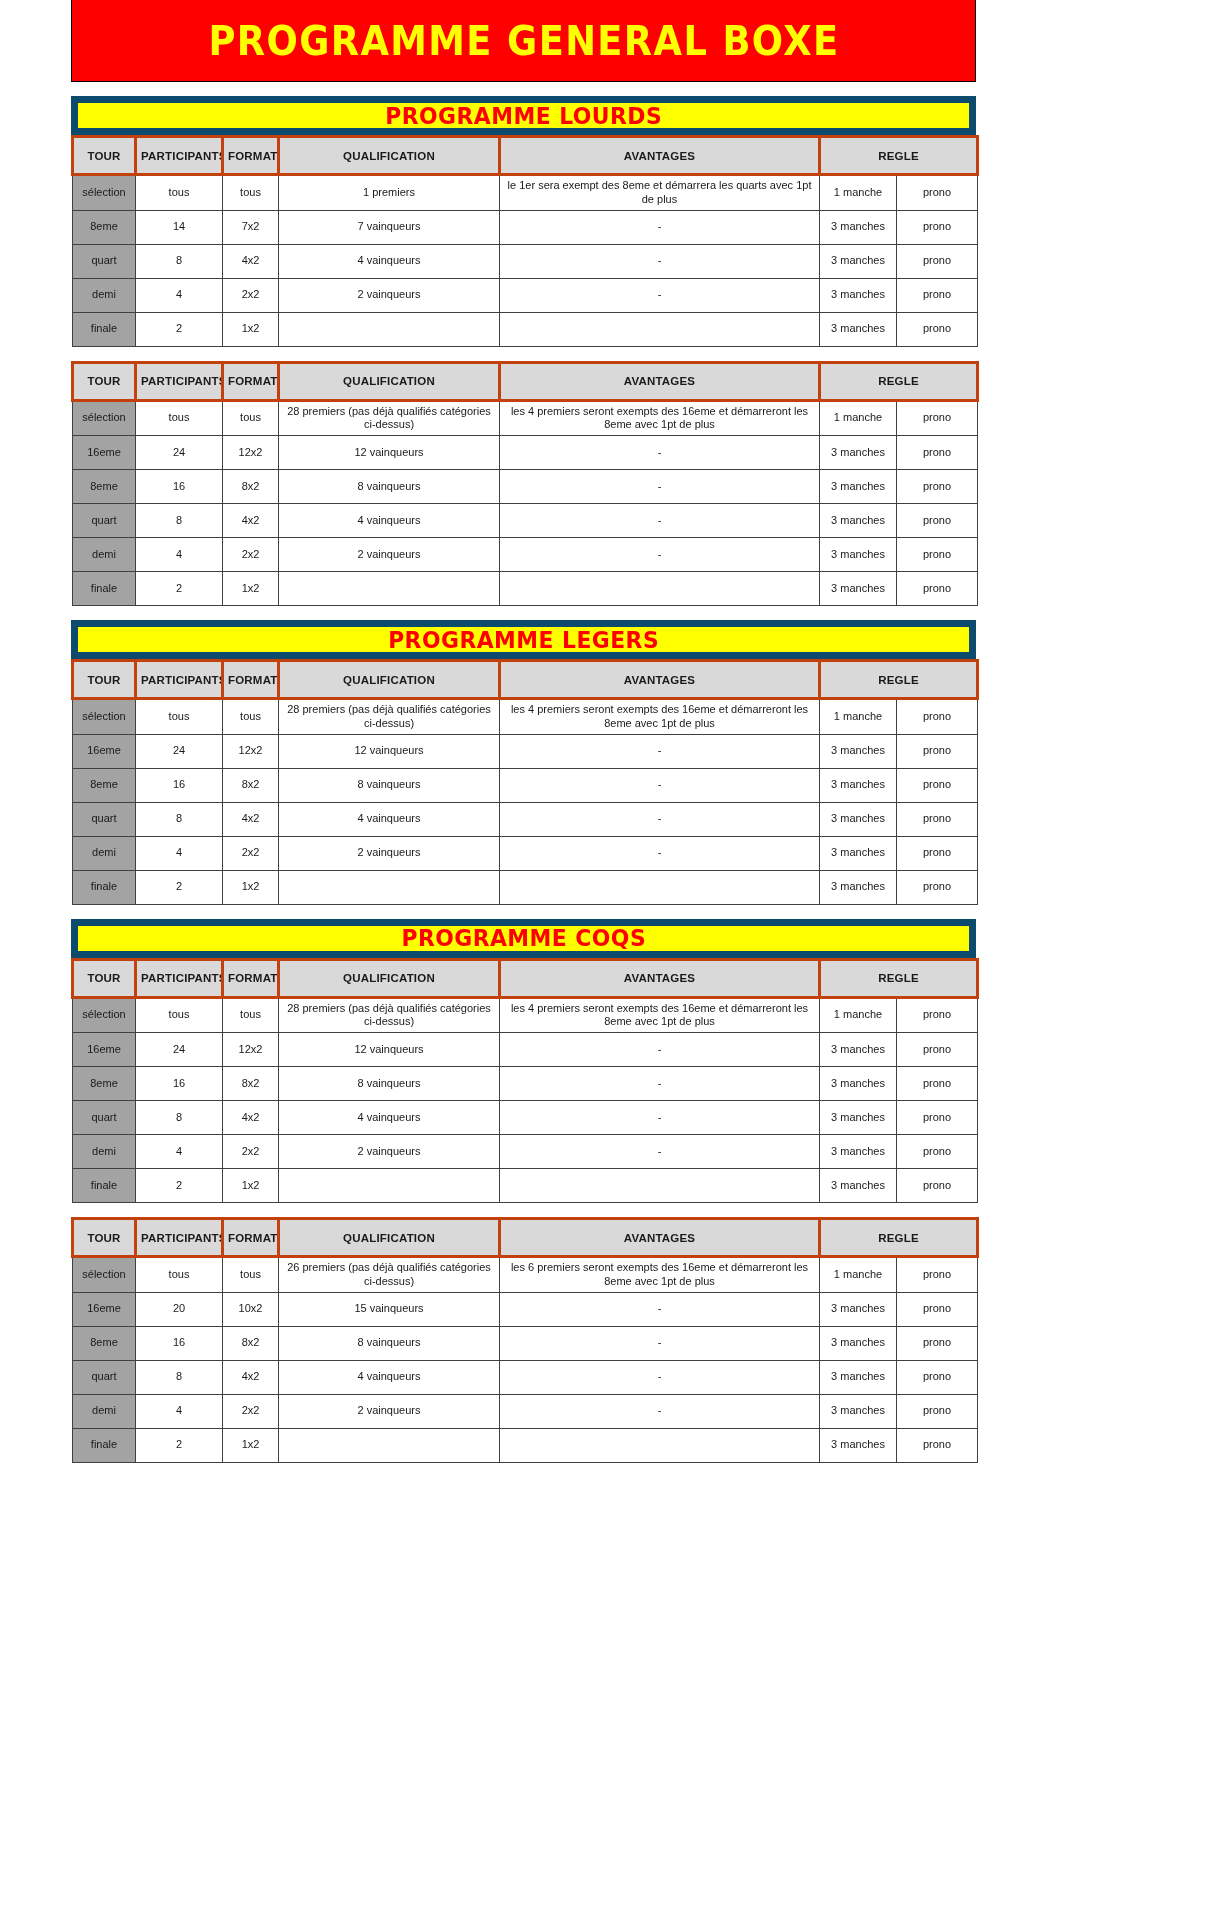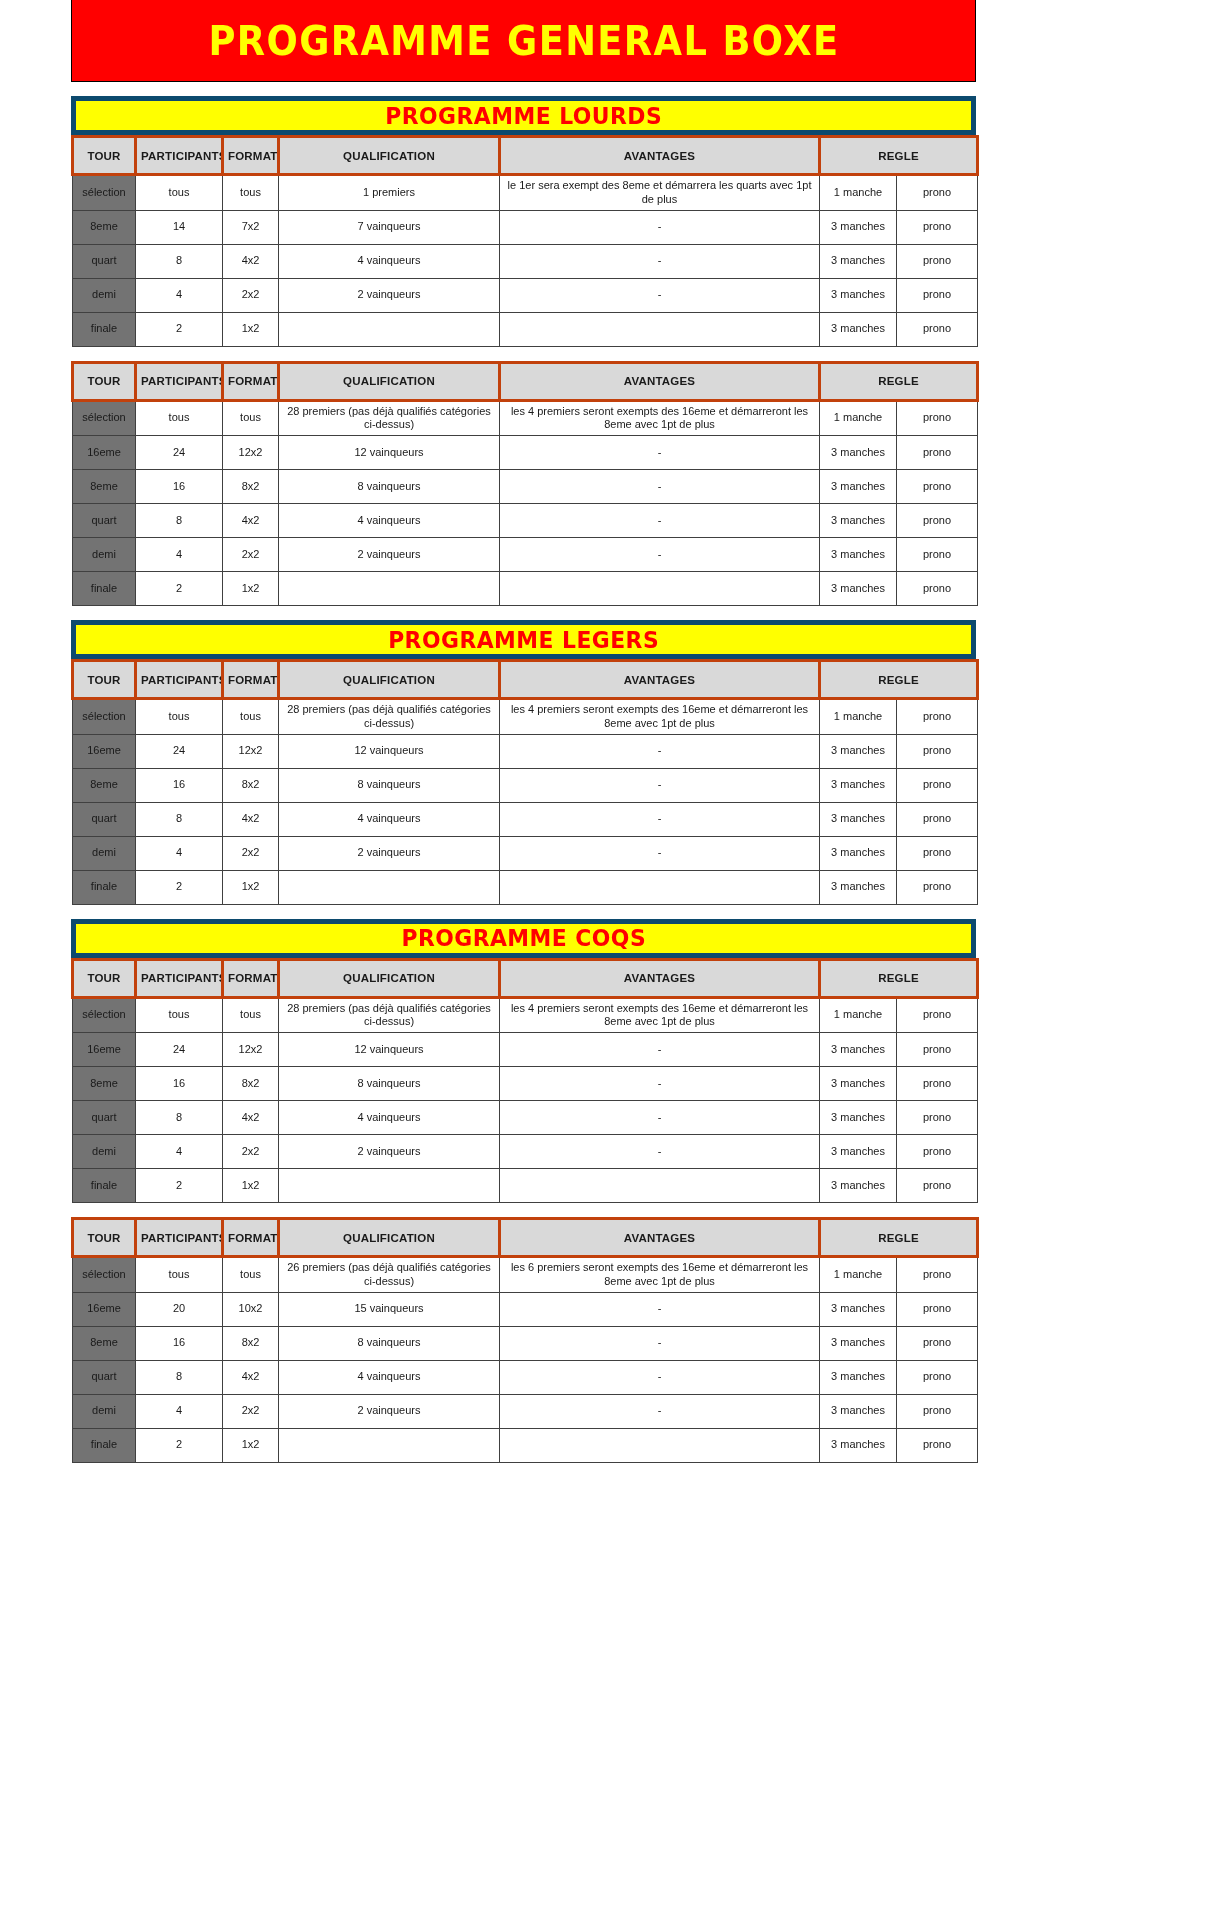--- a/index.html
+++ b/index.html
@@ -52,21 +52,21 @@
     height: 14px;
     background: #ffffff;
   }
 
   
   .section {
     margin-top: 0px;
   }
   .section-title-band {
     background: #FFFF00;
-    border: 5px solid #0c4a6e;
+    border: 7px solid #0c4a6e;
     height: 39px;
     display: flex;
     align-items: center;
     justify-content: center;
     box-sizing: border-box;
   }
   .section-title {
     color: #FF0000;
     font-family: "DejaVu Sans", sans-serif;
     font-size: 23px;
@@ -99,21 +99,21 @@
     height: 38px;
     border: 3px solid #c2410c;
     letter-spacing: 0.2px;
   }
   table.prog tbody td {
     font-size: 11px;
     height: 34px;
     line-height: 1.25;
   }
   td.tour-cell {
-    background: #737373;
+    background: #a3a3a3;
     font-size: 11px;
   }
   tr.tall td { height: 40px; }
 
   
   col.c-tour      { width: 63px; }
   col.c-part      { width: 87px; }
   col.c-format    { width: 56px; }
   col.c-qual      { width: 221px; }
   col.c-avant     { width: 320px; }

